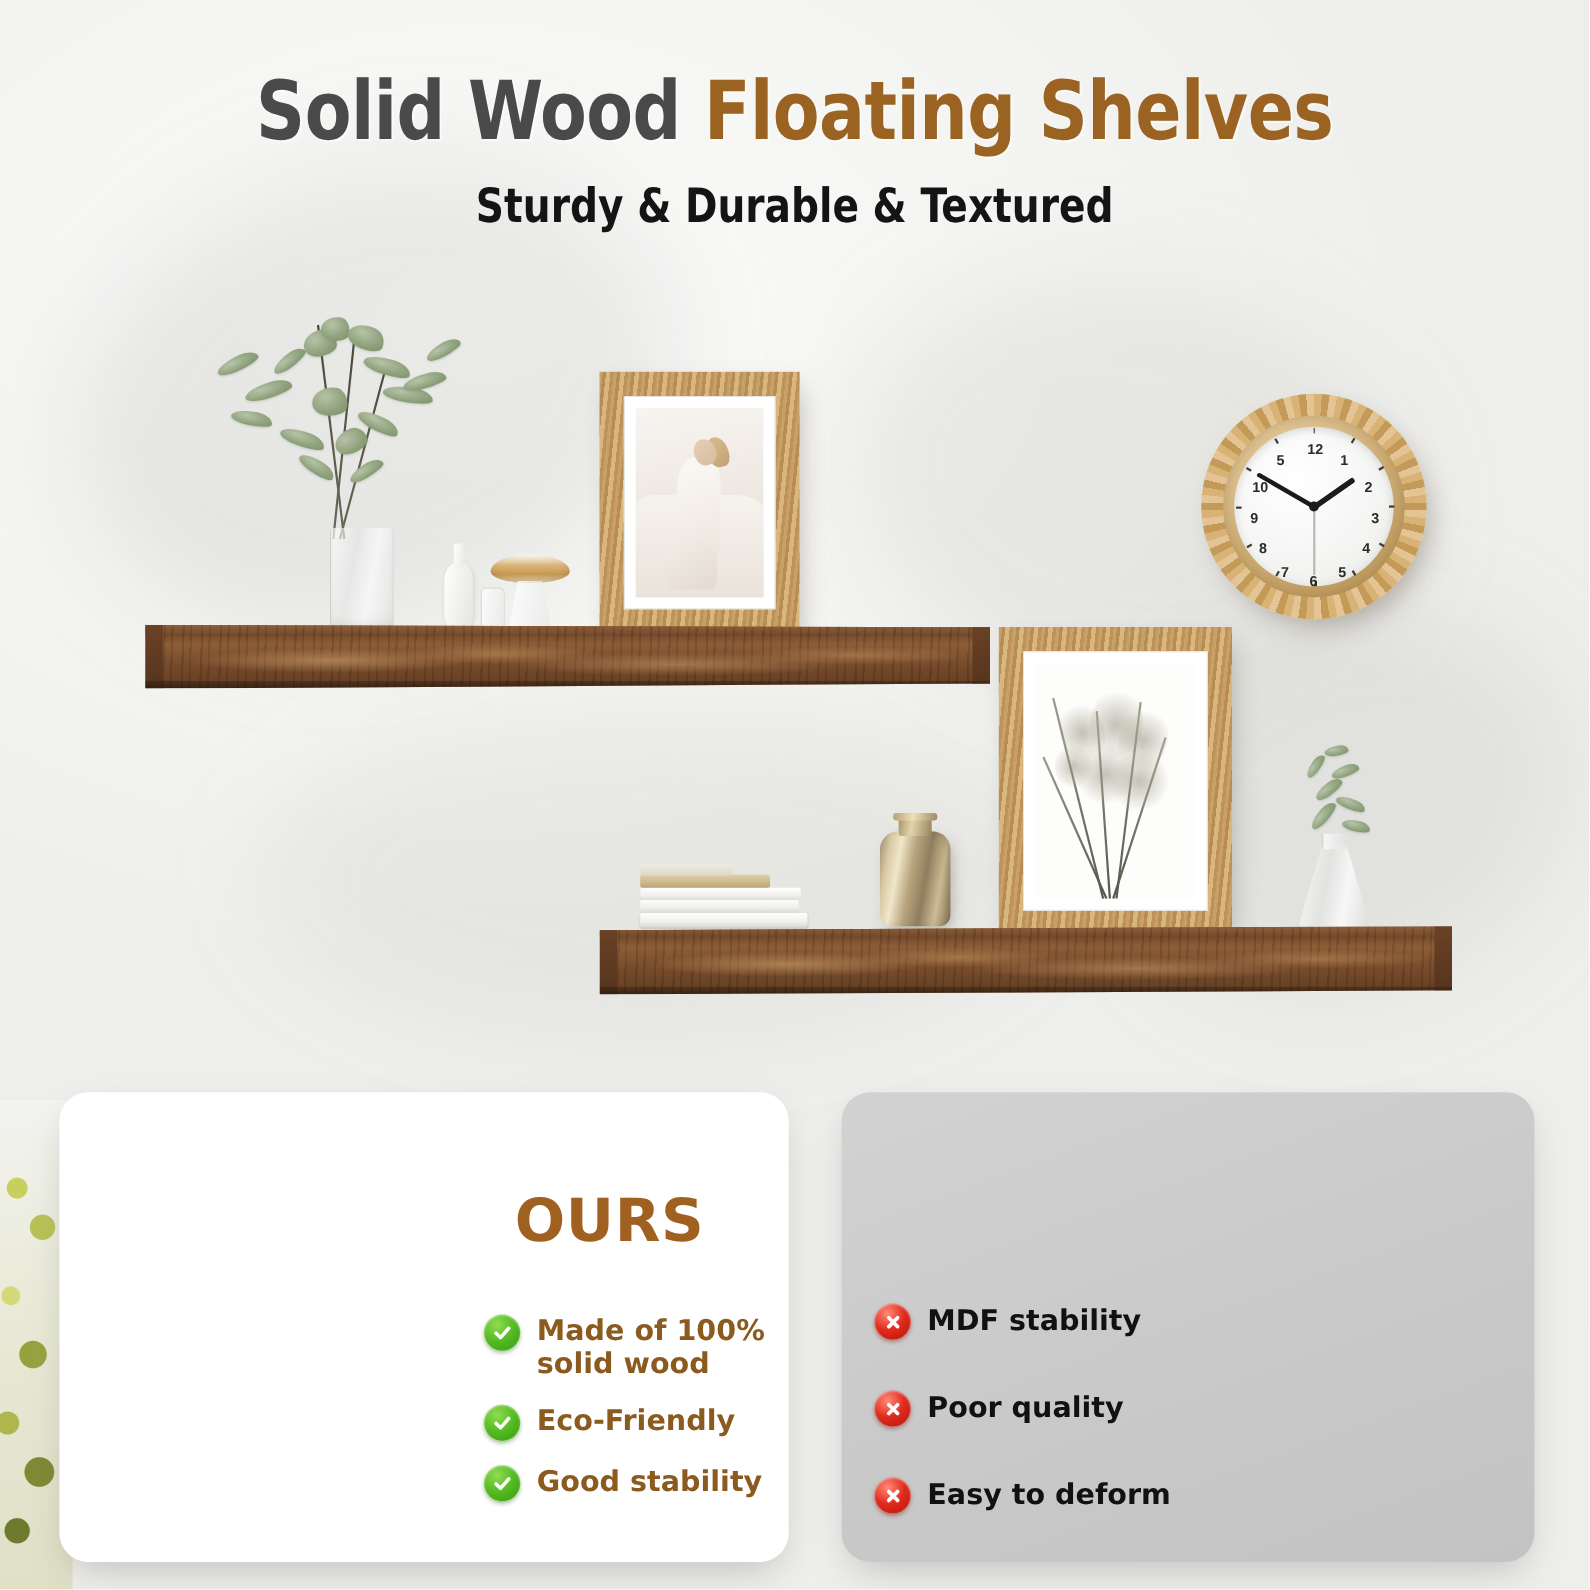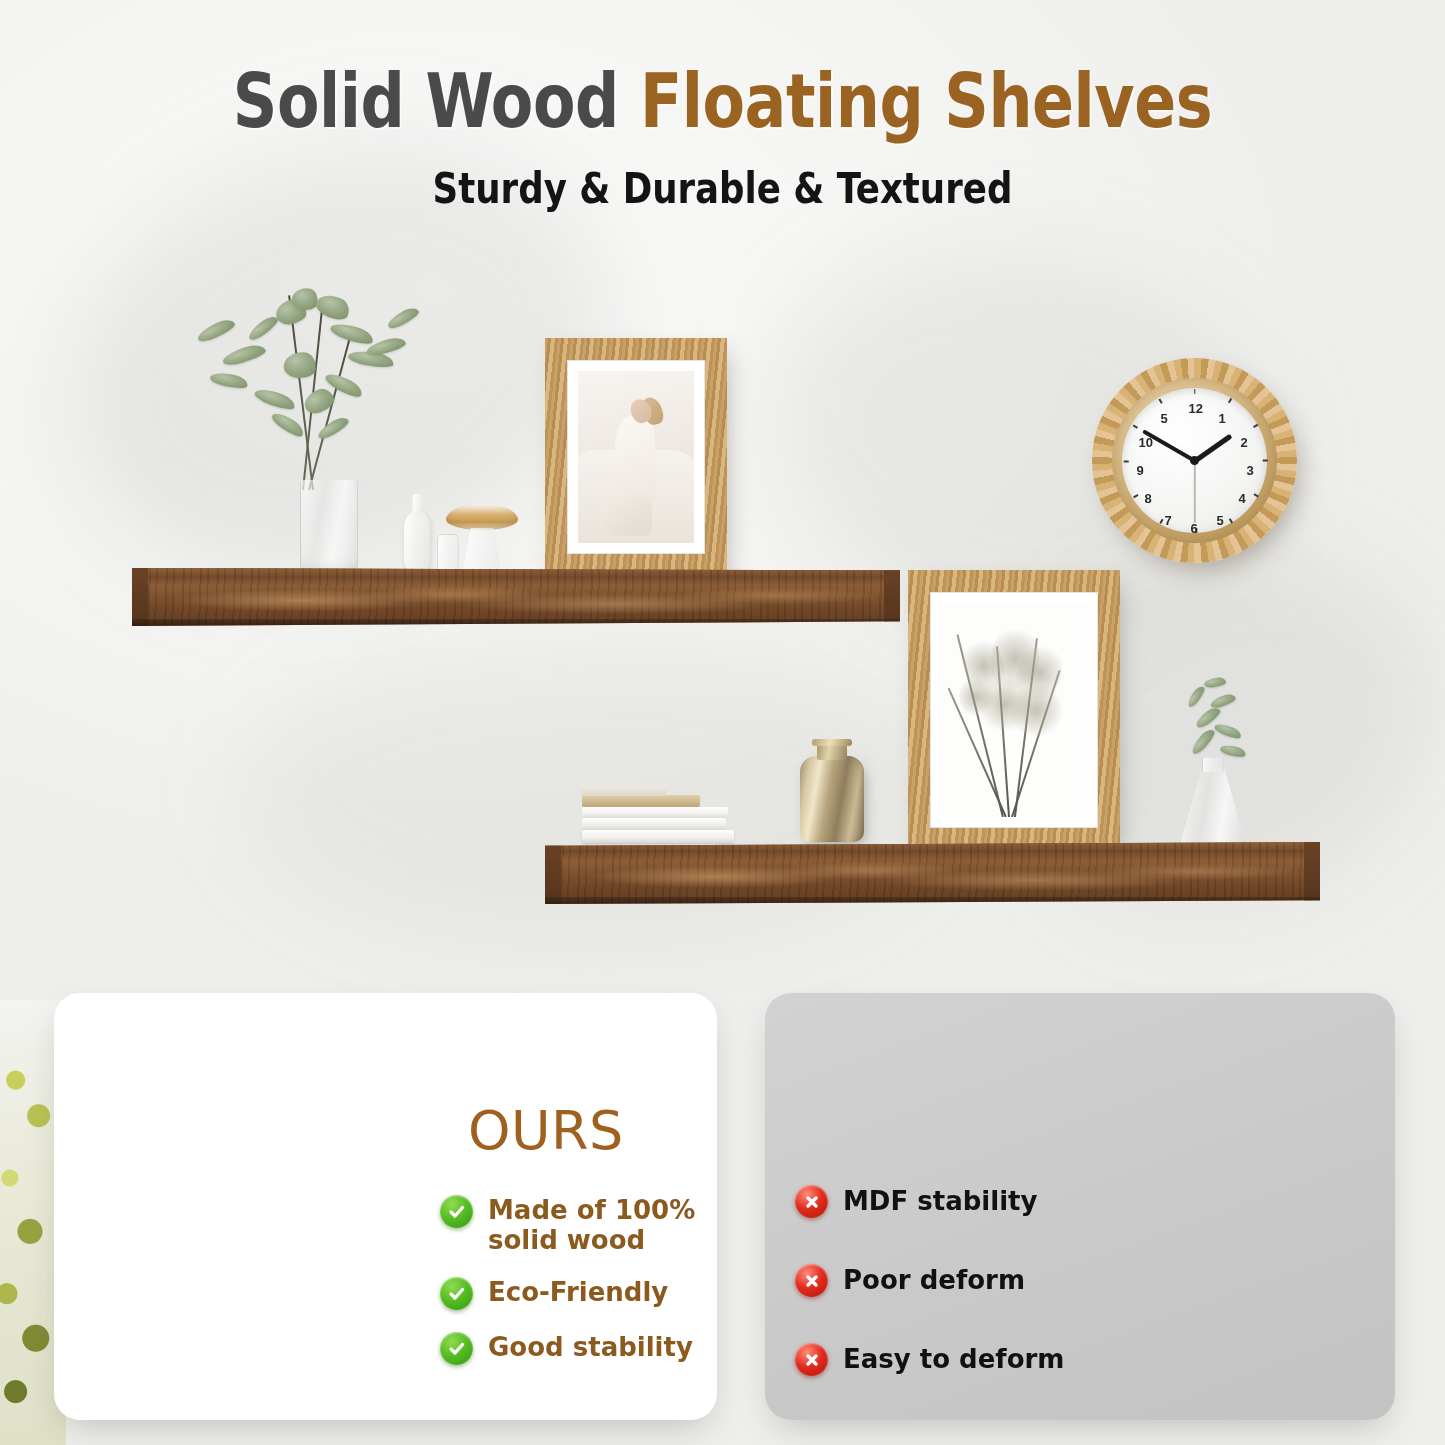--- a/index.html
+++ b/index.html
@@ -327,23 +327,22 @@
     background: #ffffff;
     box-shadow: 0 14px 34px -10px rgba(120,116,108,0.40);
   }
   #card-others {
     left: 765px; top: 993px; width: 630px; height: 427px;
     background: linear-gradient(160deg, #d2d2d2 0%, #c9c9c9 55%, #c3c3c3 100%);
     box-shadow: 0 14px 34px -10px rgba(120,116,108,0.40);
   }
 
   .card-title {
-    position: absolute; font-weight: 400; letter-spacing: 0.5px;
+    position: absolute; font-weight: 700; letter-spacing: 0.5px;
     font-family: "DejaVu Sans", "Liberation Sans", sans-serif;
-    margin-top: 21px;
   }
   #ours-title   { left: 468px; top: 1078px; font-size: 54px; color: #a0601f; }
   #others-title { left: 800px; top: 1076px; font-size: 50px; color: #0a0a0a; }
 
   .feat-list { position: absolute; }
   #ours-list   { left: 440px; top: 1195px; width: 260px; }
   #others-list { left: 795px; top: 1185px; width: 300px; }
 
   .feat-row { display: flex; align-items: flex-start; gap: 15px; margin-bottom: 22px; }
   #others-list .feat-row { margin-bottom: 46px; align-items: center; }
@@ -584,21 +583,21 @@
           </svg>
       </span>
       <span class="feat-text">MDF stability</span>
     </div>
     <div class="feat-row">
       <span class="badge no">
         <svg width="18" height="18" viewBox="0 0 18 18">
             <path d="M5 5 L13 13 M13 5 L5 13" stroke="#ffffff" stroke-width="3.4" stroke-linecap="round"></path>
           </svg>
       </span>
-      <span class="feat-text">Poor deform</span>
+      <span class="feat-text">Poor quality</span>
     </div>
     <div class="feat-row">
       <span class="badge no">
         <svg width="18" height="18" viewBox="0 0 18 18">
             <path d="M5 5 L13 13 M13 5 L5 13" stroke="#ffffff" stroke-width="3.4" stroke-linecap="round"></path>
           </svg>
       </span>
       <span class="feat-text">Easy to deform</span>
     </div>
   </div>

